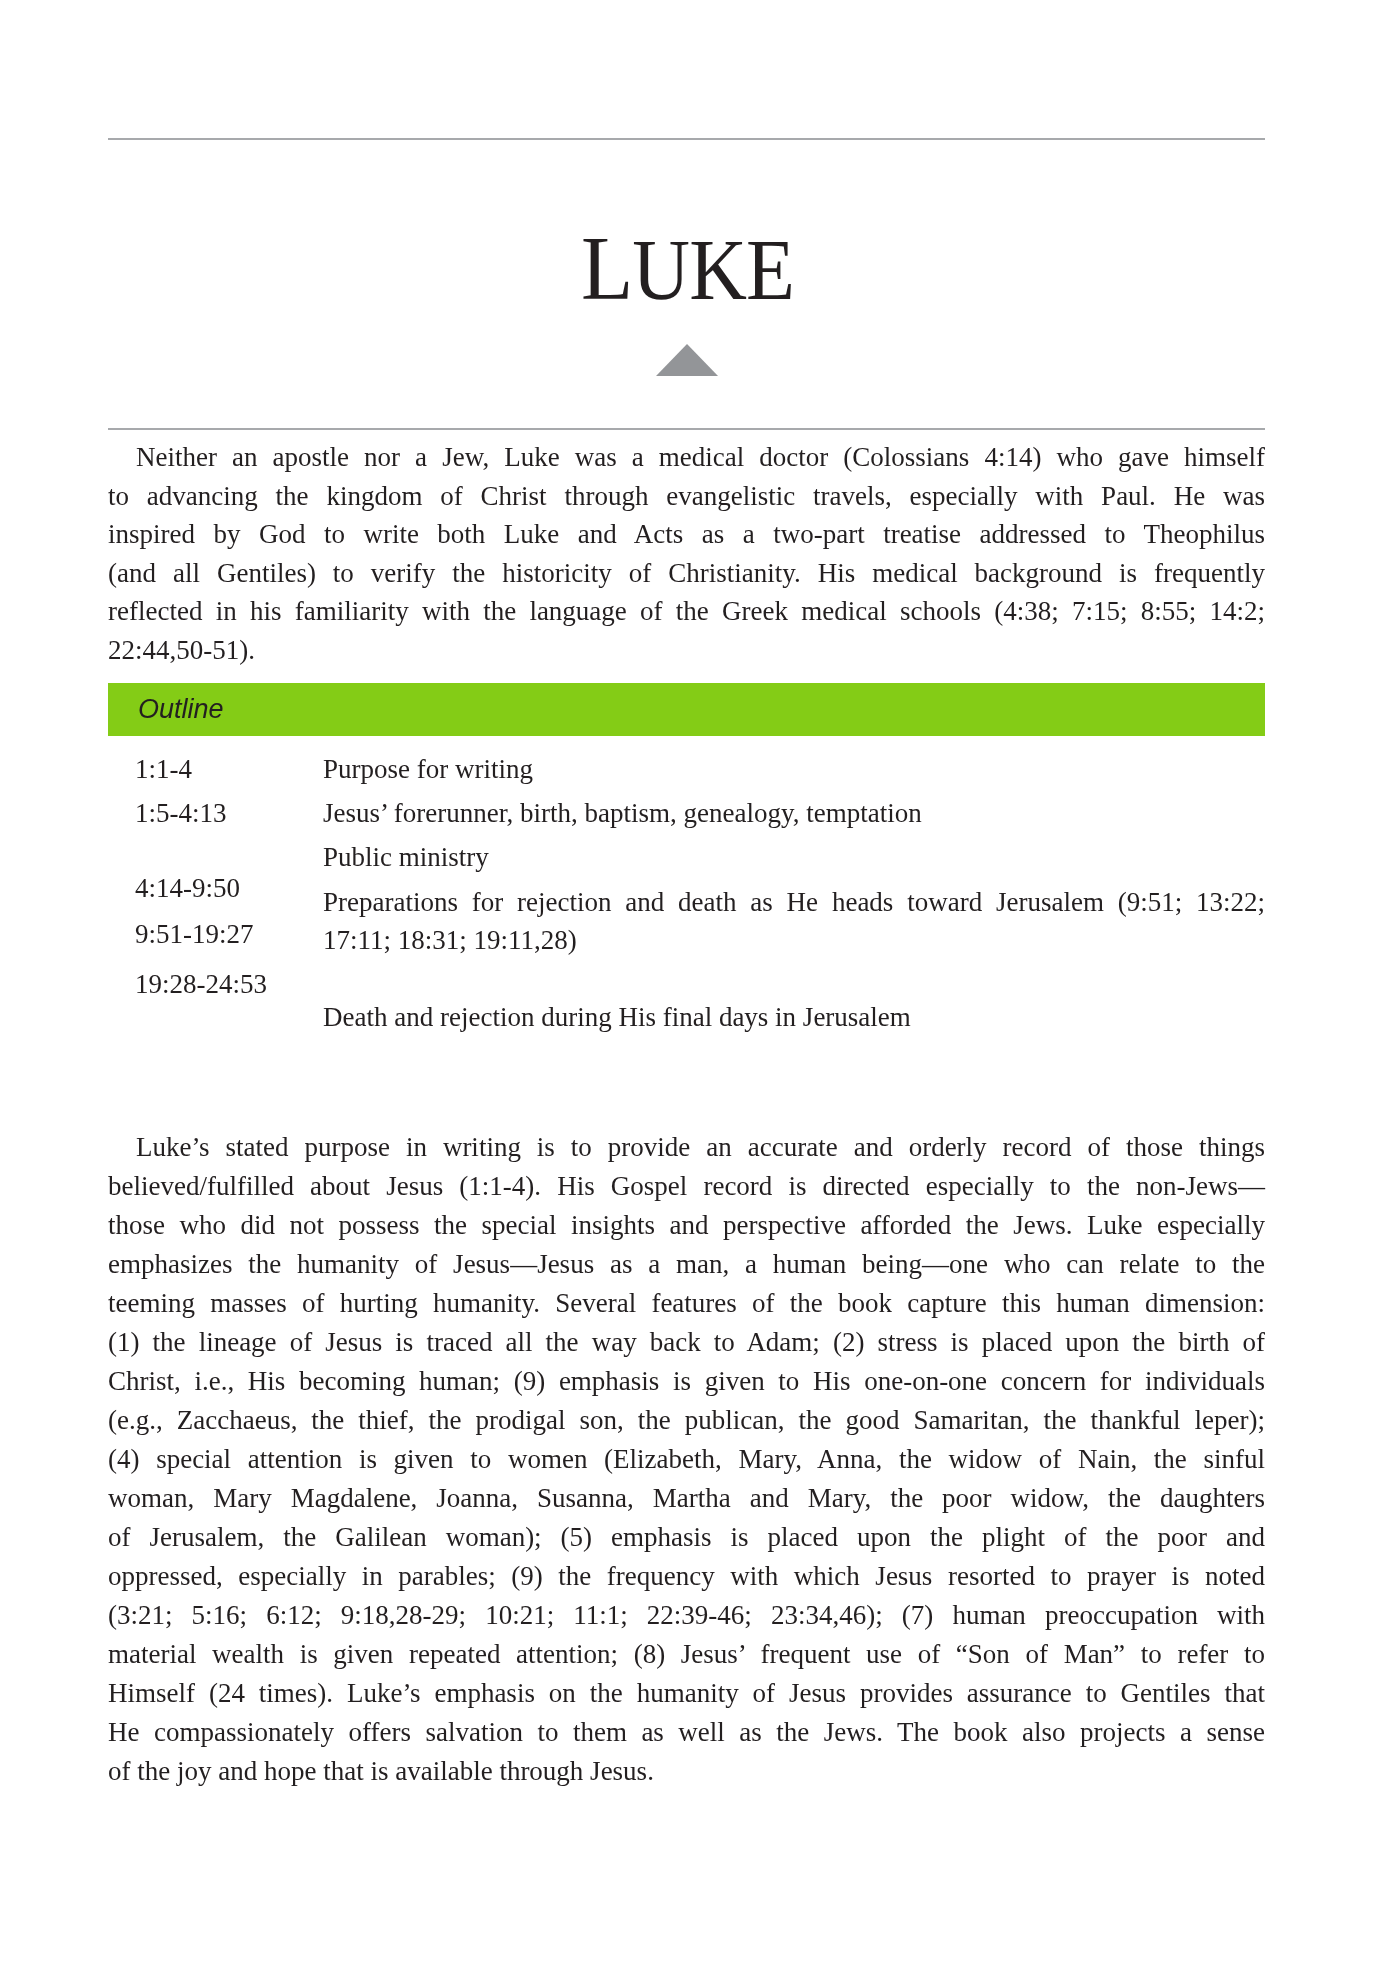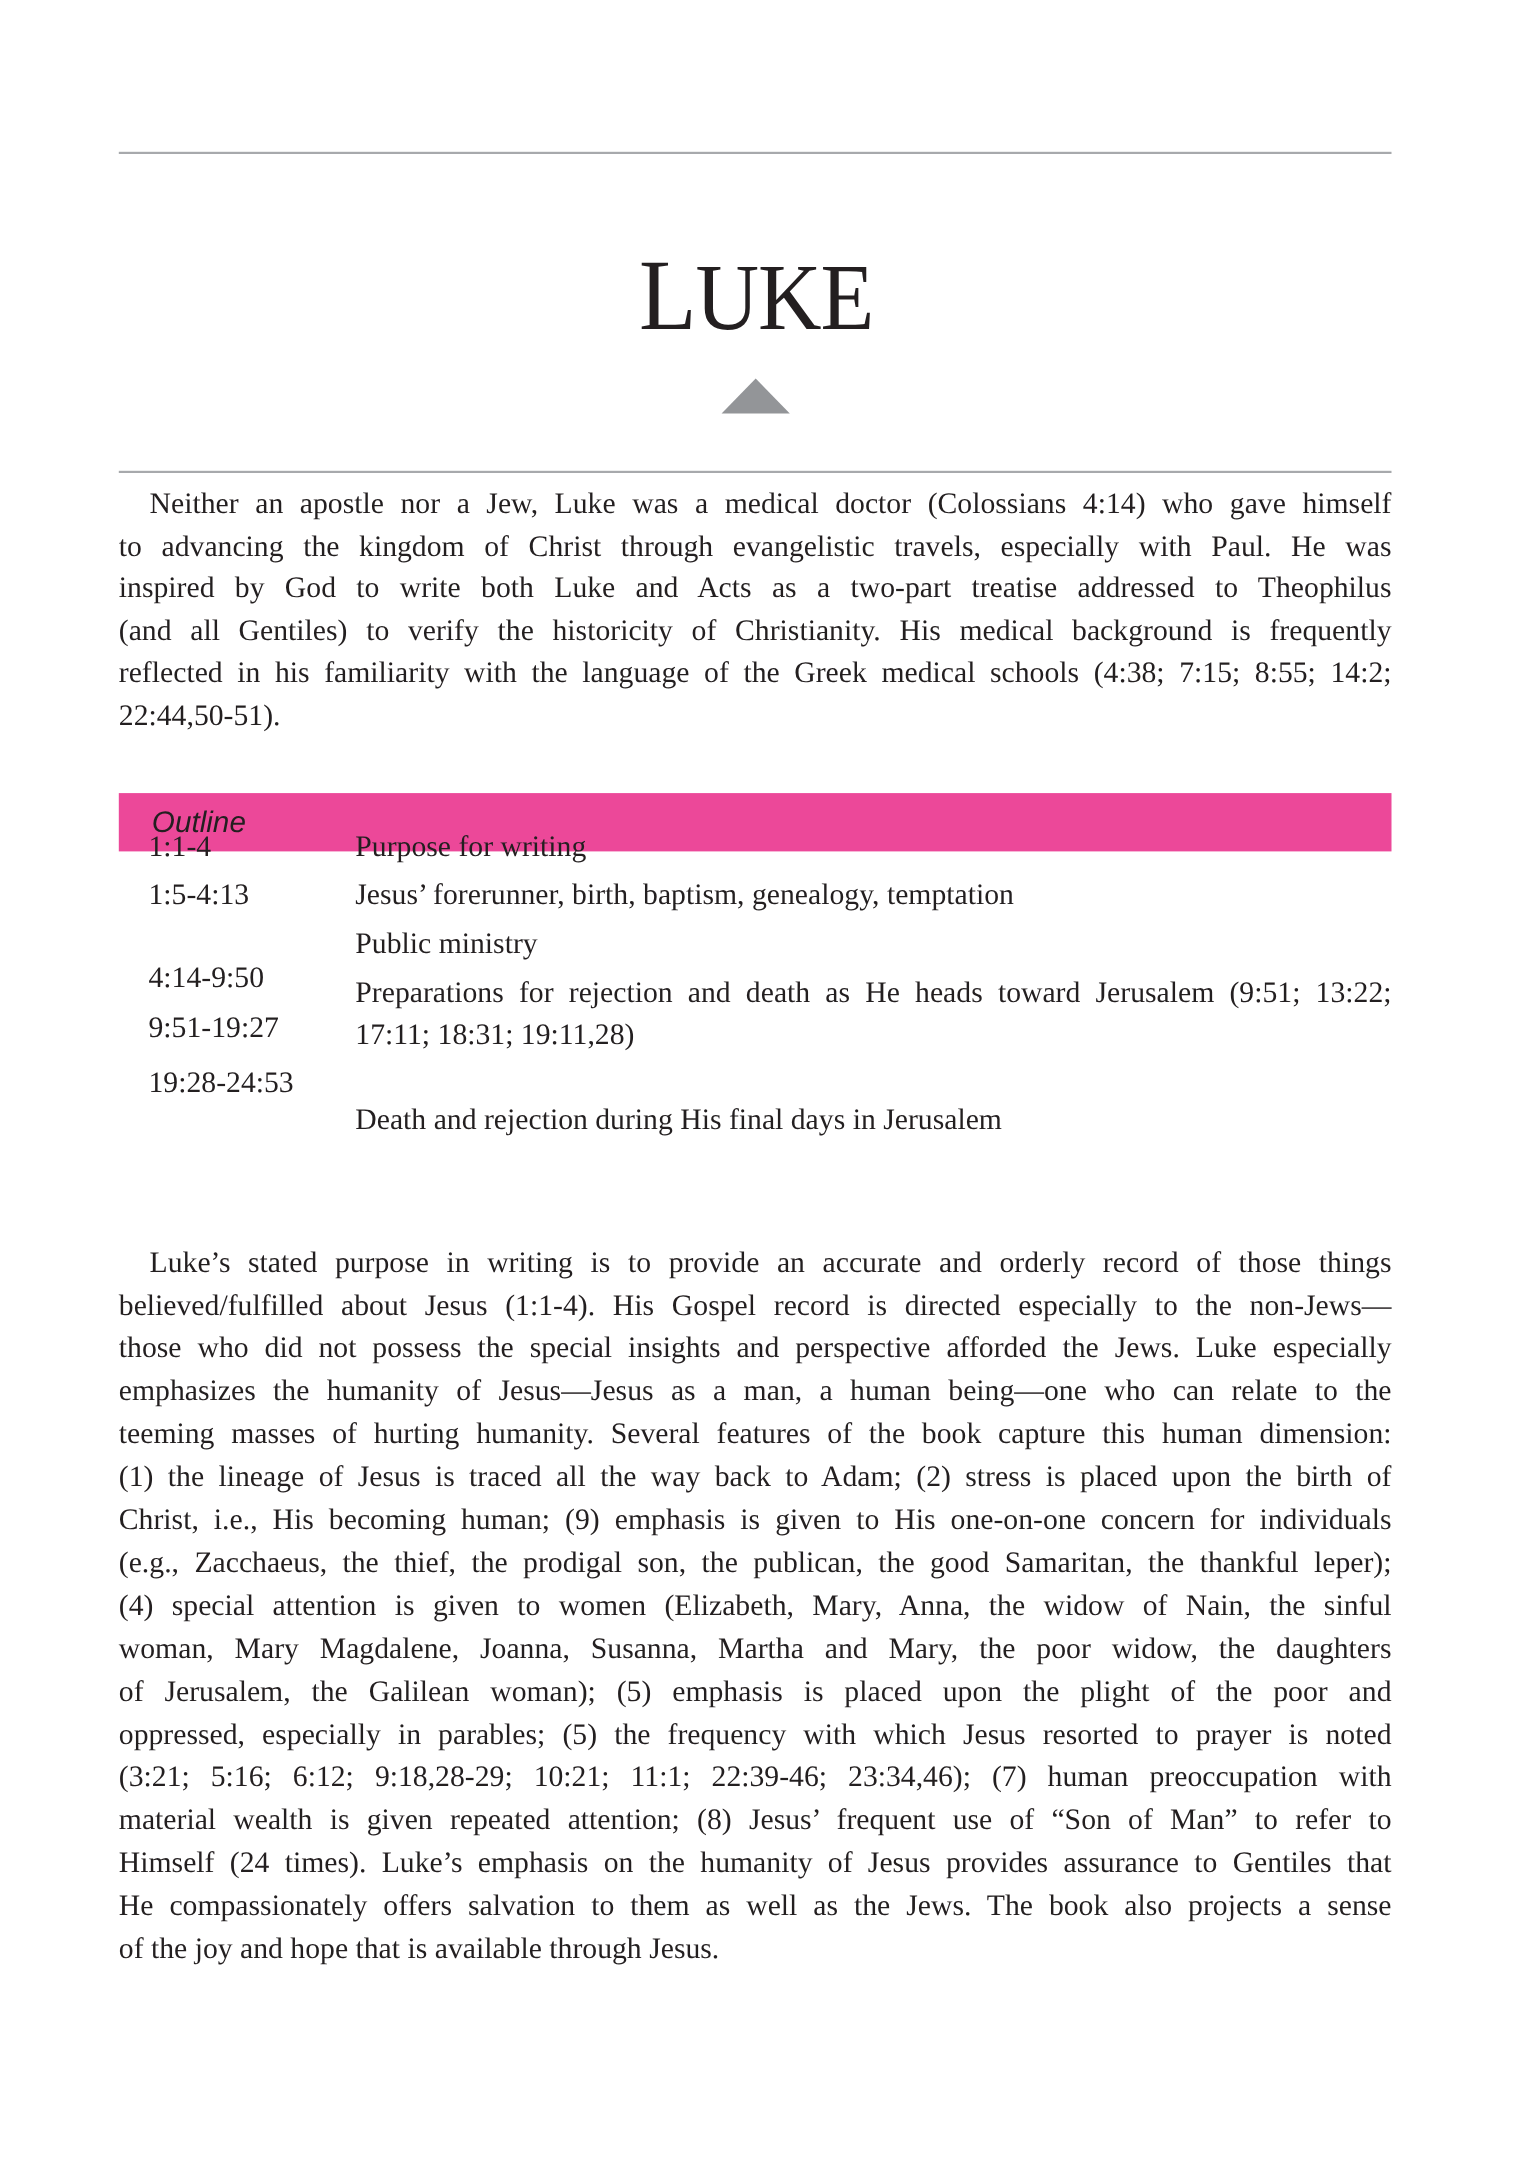--- a/index.html
+++ b/index.html
@@ -26,21 +26,21 @@
     font-family: "Liberation Serif", serif; font-size: 27px; color: #231f20;
   }
   .line {
     position: absolute; left: 108px; width: 1157px; height: 39px; line-height: 39px;
     white-space: nowrap; text-align: justify; text-align-last: justify;
     transform-origin: 0 0;
   }
   .line.indent { left: 136px; width: 1129px; }
   .line.last { text-align-last: left; }
   .bar {
-    position: absolute; left: 108px; width: 1157px; height: 53px; background: #ec4899; margin-top: 38px;
+    position: absolute; left: 108px; width: 1157px; height: 53px; background: #84cc16;
   }
   .bar-label {
     position: absolute; left: 30px; top: 0; height: 53px; line-height: 53px;
     font-family: "Liberation Sans", sans-serif; font-style: italic; font-size: 27px; color: #231f20;
   }
   .ol-ref, .ol-desc {
     position: absolute; height: 39px; line-height: 39px; white-space: nowrap;
     font-family: Liberation Serif, serif; font-size: 27px; color: #231f20;
   }
   .ol-ref { left: 135px; }
@@ -104,21 +104,21 @@
     <div class="line" style="top:1167px">believed/fulfilled about Jesus (1:1-4).  His Gospel record is directed especially to the non-Jews—</div>
     <div class="line" style="top:1206px">those who did not possess the special insights and perspective afforded the Jews. Luke especially</div>
     <div class="line" style="top:1245px">emphasizes the humanity of Jesus—Jesus as a man, a human being—one who can relate to the</div>
     <div class="line" style="top:1284px">teeming masses of hurting humanity. Several features of the book capture this human dimension:</div>
     <div class="line" style="top:1323px">(1) the lineage of Jesus is traced all the way back to Adam; (2) stress is placed upon the birth of</div>
     <div class="line" style="top:1362px">Christ, i.e., His becoming human; (9) emphasis is given to His one-on-one concern for individuals</div>
     <div class="line" style="top:1401px">(e.g., Zacchaeus, the thief, the prodigal son, the publican, the good Samaritan, the thankful leper);</div>
     <div class="line" style="top:1440px">(4) special attention is given to women (Elizabeth, Mary, Anna, the widow of Nain, the sinful</div>
     <div class="line" style="top:1479px">woman, Mary Magdalene, Joanna, Susanna, Martha and Mary, the poor widow, the daughters</div>
     <div class="line" style="top:1518px">of Jerusalem, the Galilean woman); (5) emphasis is placed upon the plight of the poor and</div>
-    <div class="line" style="top:1557px">oppressed, especially in parables; (5) the frequency with which Jesus resorted to prayer is noted</div>
+    <div class="line" style="top:1557px">oppressed, especially in parables; (9) the frequency with which Jesus resorted to prayer is noted</div>
     <div class="line" style="top:1596px">(3:21; 5:16; 6:12; 9:18,28-29; 10:21; 11:1; 22:39-46; 23:34,46); (7) human preoccupation with</div>
     <div class="line" style="top:1635px">material wealth is given repeated attention; (8) Jesus’ frequent use of “Son of Man” to refer to</div>
     <div class="line" style="top:1674px">Himself (24 times). Luke’s emphasis on the humanity of Jesus provides assurance to Gentiles that</div>
     <div class="line" style="top:1713px">He compassionately offers salvation to them as well as the Jews. The book also projects a sense</div>
     <div class="line last" style="top:1752px">of the joy and hope that is available through Jesus.</div>
   </div>
 
 </div>
 
 </body></html>

